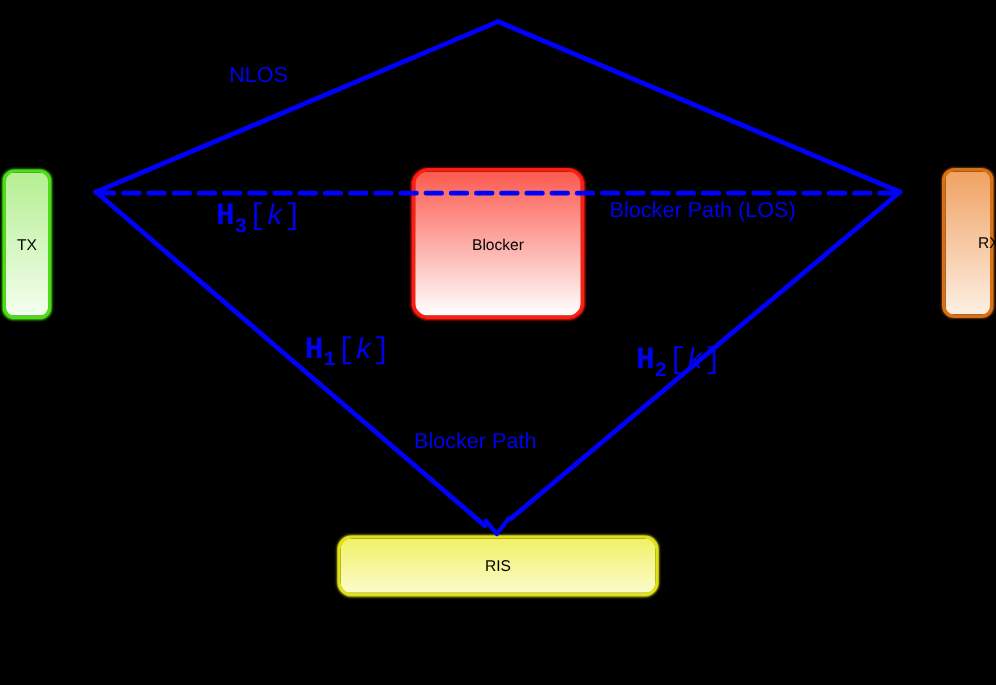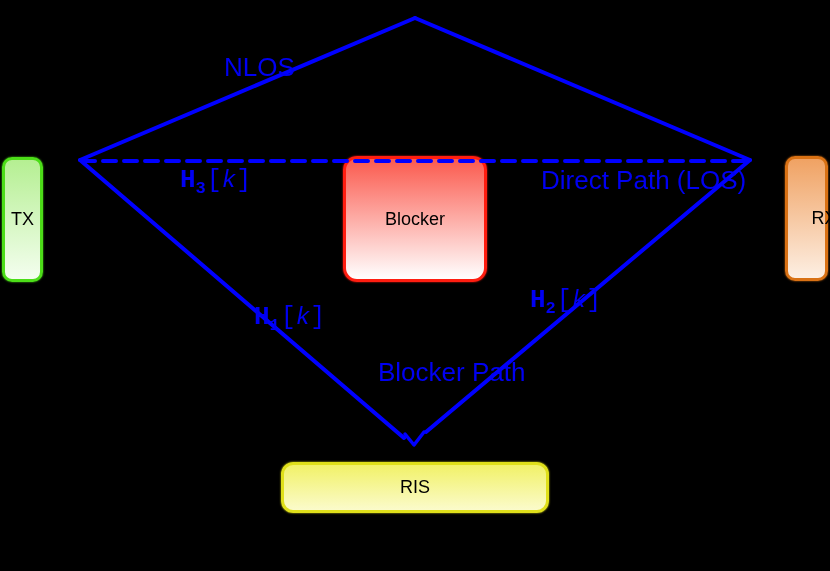--- a/index.html
+++ b/index.html
@@ -25,23 +25,22 @@
     z-index: 2;
     pointer-events: none;
   }
   .node {
     position: absolute;
     z-index: 1;
     display: flex;
     align-items: center;
     justify-content: center;
     color: var(--box-text, #000);
-    font-size: 18px;
+    font-size: 13px;
     box-sizing: border-box;
-    margin-top: 16px;
   }
   .node-tx {
     left: 2px; top: 141px; width: 41px; height: 125px;
     border: 3px solid var(--tx-border);
     border-radius: 10px;
     background: linear-gradient(to bottom, var(--tx-top), var(--tx-bottom));
     box-shadow: 0 0 2px var(--tx-border);
   }
   .node-rx {
     left: 785px; top: 140px; width: 43px; height: 125px;
@@ -63,38 +62,37 @@
     left: 281px; top: 446px; width: 268px; height: 51px;
     border: 3px solid var(--ris-border);
     border-radius: 12px;
     background: linear-gradient(to bottom, var(--ris-top), var(--ris-bottom));
     box-shadow: 0 0 2px var(--ris-border);
   }
   .path-label {
     position: absolute;
     z-index: 3;
     color: var(--label, #00f);
-    font-size: 26px;
+    font-size: 18px;
     white-space: nowrap;
     line-height: 1.1;
-    margin-left: 33px;
   }
   .lbl-nlos     { left: 191px; top: 53px; }
   .lbl-direct   { left: 508px; top: 166px; }
   .lbl-indirect { left: 345px; top: 358px; }
   .math {
     position: absolute;
     z-index: 3;
     color: var(--label, #00f);
     font-family: Liberation Mono, monospace;
     white-space: nowrap;
     line-height: 1;
   }
   .lbl-h3 { left: 180px; top: 167px; }
-  .lbl-h1 { left: 254px; top: 304px; }
+  .lbl-h1 { left: 254px; top: 278px; }
   .lbl-h2 { left: 518px; top: 287px; margin-left: 12px; }
   .math .mbold { font-weight: bold; font-size: 26px; }
   .math .msub  { font-weight: bold; font-size: 17px; vertical-align: -6px; letter-spacing: 1px; }
   .math .mbr   { font-size: 25px; }
   .math .mvar  { font-style: italic; font-size: 24px; }
 </style>
 </head>
 <body>
 
 <div class="stage">
@@ -117,21 +115,21 @@
       <line x1="80" y1="160" x2="415" y2="18"></line>
       <line x1="415" y1="18" x2="750" y2="160"></line>
       <line x1="80" y1="160" x2="404" y2="438"></line>
       <line x1="750" y1="160" x2="426" y2="432"></line>
       <line x1="82" y1="161" x2="748" y2="161" stroke-dasharray="13 8"></line>
       <path d="M405 434 L414 445 L424 432" stroke-width="3.5" stroke-linejoin="round"></path>
     </g>
   </svg>
 
   <div class="path-label lbl-nlos">NLOS</div>
-  <div class="path-label lbl-direct">Direct Path (LOS)</div>
+  <div class="path-label lbl-direct">Blocker Path (LOS)</div>
   <div class="path-label lbl-indirect">Blocker Path</div>
 
   <div class="math lbl-h3">
     <span class="mbold">H</span><span class="msub">3</span><span class="mbr">[</span><span class="mvar">k</span><span class="mbr">]</span>
   </div>
   <div class="math lbl-h1">
     <span class="mbold">H</span><span class="msub">1</span><span class="mbr">[</span><span class="mvar">k</span><span class="mbr">]</span>
   </div>
   <div class="math lbl-h2">
     <span class="mbold">H</span><span class="msub">2</span><span class="mbr">[</span><span class="mvar">k</span><span class="mbr">]</span>

